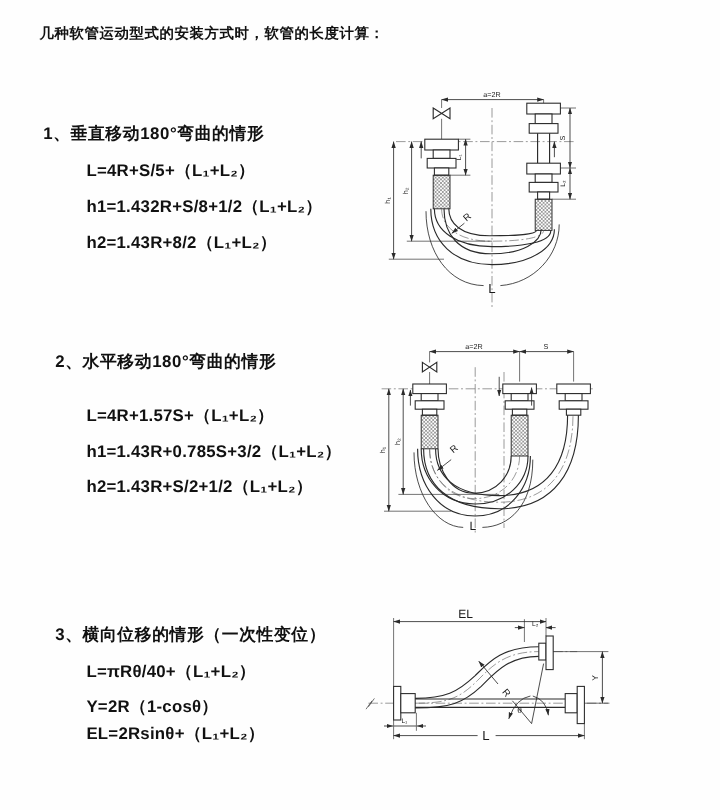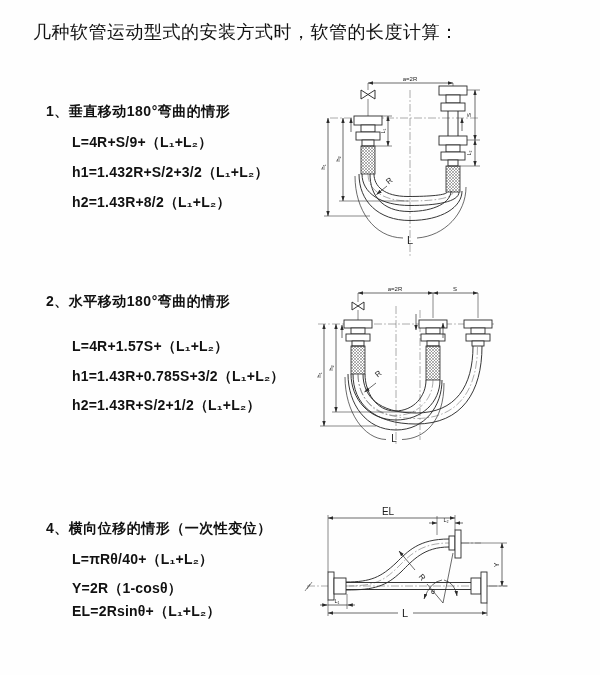--- a/index.html
+++ b/index.html
@@ -1,48 +1,48 @@
 <!DOCTYPE html>
 <html><head>
 <meta charset="utf-8">
 <style>
   html,body{margin:0;padding:0}
   body{
     width:600px;height:675px;position:relative;background:#fefefe;
     font-family:"Liberation Sans",sans-serif;color:#111;overflow:hidden;
   }
   .abs{position:absolute;white-space:nowrap}
-  .title{font-size:18px;font-weight:normal;letter-spacing:.5px}
+  .title{font-size:12px;font-weight:bold;letter-spacing:.5px}
   .sec-h{font-size:14px;font-weight:bold;letter-spacing:.5px}
   .formula{font-size:14px;font-weight:bold;letter-spacing:.2px}
   svg{position:absolute}
   svg text{font-family:"Liberation Sans",sans-serif;fill:#1a1a1a}
   .main{stroke:#2b2b2b;stroke-width:.95;fill:none}
   .dim{stroke:#2b2b2b;stroke-width:.7;fill:none}
   .thin{stroke:#2b2b2b;stroke-width:.55;fill:none}
   .cl{stroke:#666;stroke-width:.55;stroke-dasharray:8 2.2 1.6 2.2;fill:none}
   .plate{fill:#fff;stroke:#2b2b2b;stroke-width:.9}
   .braid{stroke:#2b2b2b;stroke-width:.8}
 </style>
 </head>
 <body>
 
 <div class="abs title" style="left:33px;top:20px">几种软管运动型式的安装方式时，软管的长度计算：</div>
 
-<div class="abs sec-h" style="left:46px;top:103px">1、垂直移动180°弯曲的情形</div>
-<div class="abs formula" style="left:72px;top:134px">L=4R+S/9+（L₁+L₂）</div>
-<div class="abs formula" style="left:72px;top:164px">h1=1.432R+S/2+3/2（L₁+L₂）</div>
+<div class="abs sec-h" style="left:36px;top:103px">1、垂直移动180°弯曲的情形</div>
+<div class="abs formula" style="left:72px;top:134px">L=4R+S/5+（L₁+L₂）</div>
+<div class="abs formula" style="left:72px;top:164px">h1=1.432R+S/8+1/2（L₁+L₂）</div>
 <div class="abs formula" style="left:72px;top:194px">h2=1.43R+8/2（L₁+L₂）</div>
 
 <div class="abs sec-h" style="left:46px;top:293px">2、水平移动180°弯曲的情形</div>
 <div class="abs formula" style="left:72px;top:338px">L=4R+1.57S+（L₁+L₂）</div>
 <div class="abs formula" style="left:72px;top:368px">h1=1.43R+0.785S+3/2（L₁+L₂）</div>
 <div class="abs formula" style="left:72px;top:397px">h2=1.43R+S/2+1/2（L₁+L₂）</div>
 
-<div class="abs sec-h" style="left:46px;top:520px">4、横向位移的情形（一次性变位）</div>
+<div class="abs sec-h" style="left:46px;top:520px">3、横向位移的情形（一次性变位）</div>
 <div class="abs formula" style="left:72px;top:551px">L=πRθ/40+（L₁+L₂）</div>
 <div class="abs formula" style="left:72px;top:580px">Y=2R（1-cosθ）</div>
 <div class="abs formula" style="left:72px;top:603px">EL=2Rsinθ+（L₁+L₂）</div>
 
 <svg width="180" height="190" viewBox="0 0 180 190" style="left:318px;top:70px">
   <defs>
     <marker id="ar1" viewBox="0 0 10 10" refX="9.5" refY="5" markerWidth="8" markerHeight="8" orient="auto-start-reverse">
       <path d="M0,1.8 L10,5 L0,8.2 Z" fill="#2b2b2b"></path>
     </marker>
     <pattern id="hx1" width="3" height="3" patternUnits="userSpaceOnUse">

